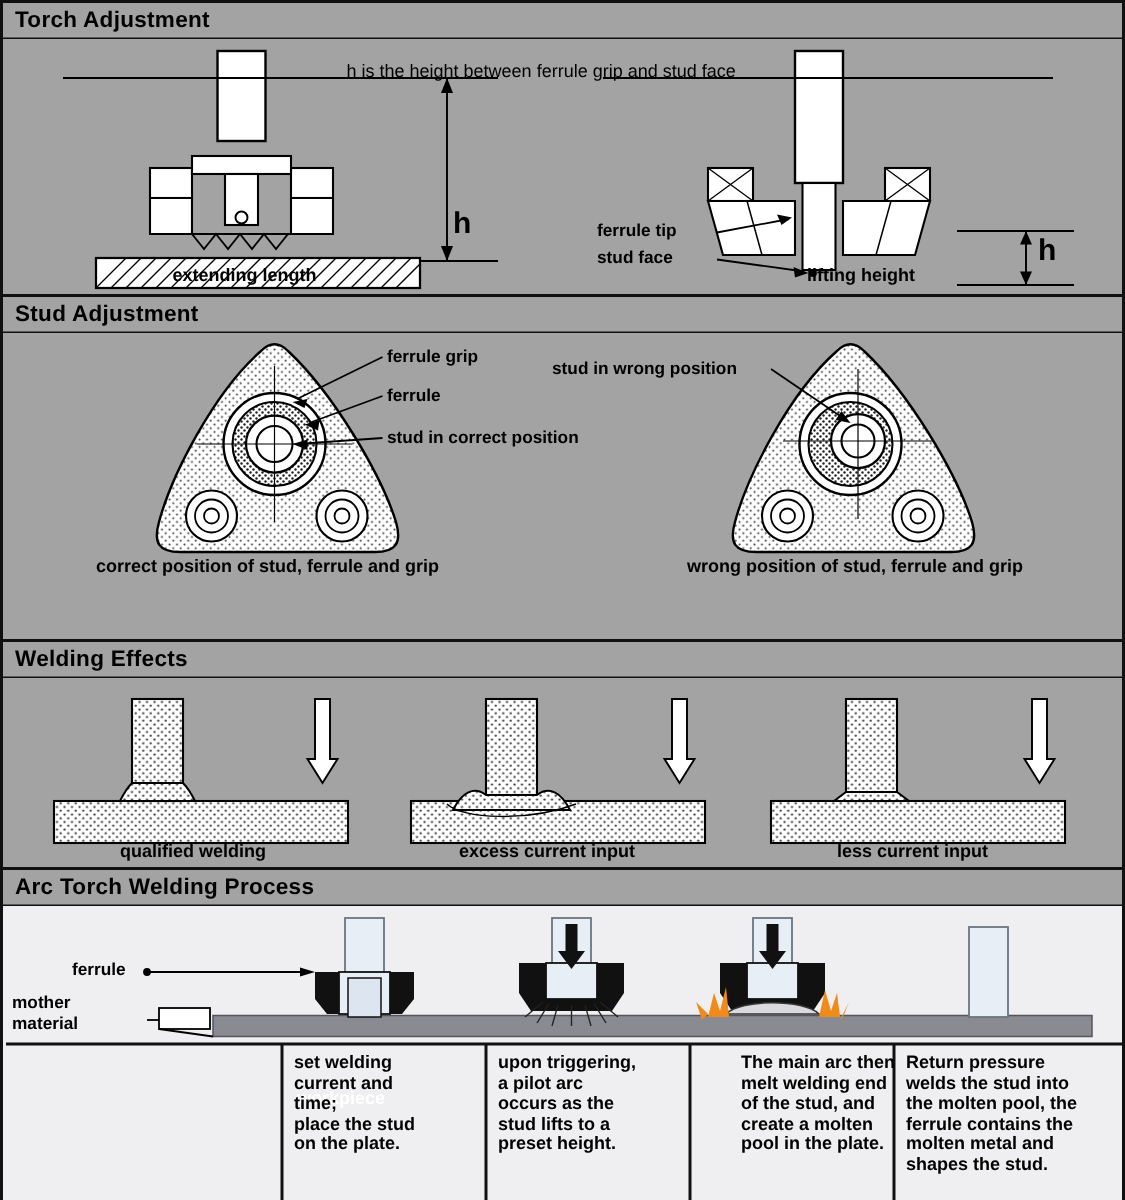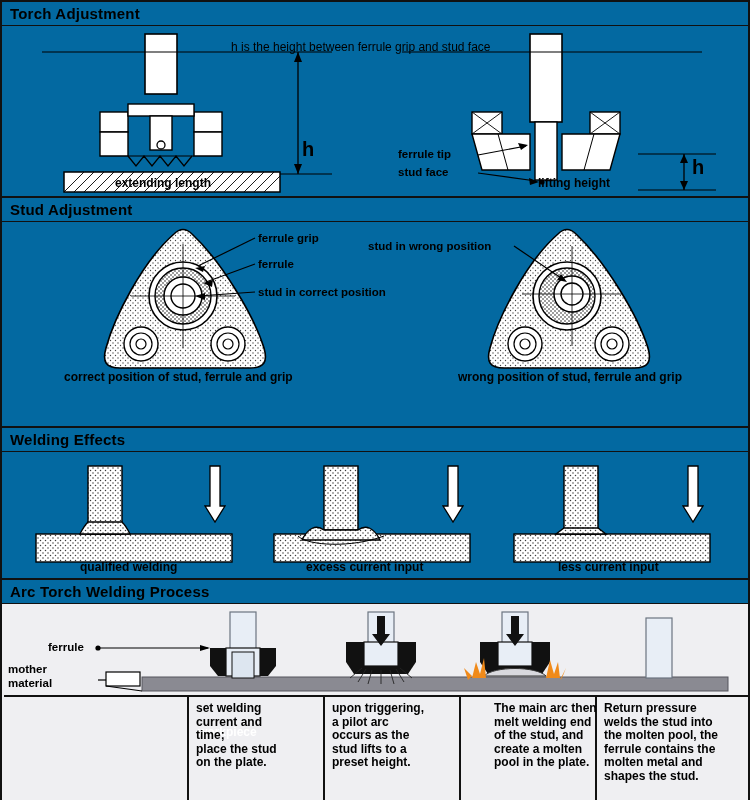--- a/index.html
+++ b/index.html
@@ -14,21 +14,21 @@
     position:relative;
     width:750px;height:800px;
     box-sizing:border-box;
     border:2px solid #111;
     background:#fff;
   }
   .panel{
     position:relative;
     box-sizing:border-box;
     border-bottom:2px solid #111;
-    background:#0369a1;
+    background:#a3a3a3;
   }
   .panel:last-child{border-bottom:none;}
   .panel-title{
     font-size:15px;
     font-weight:bold;
     padding:3px 0 3px 8px;
     letter-spacing:0.2px;
   }
   .panel-title.rule{
     border-bottom:1px solid #111;

